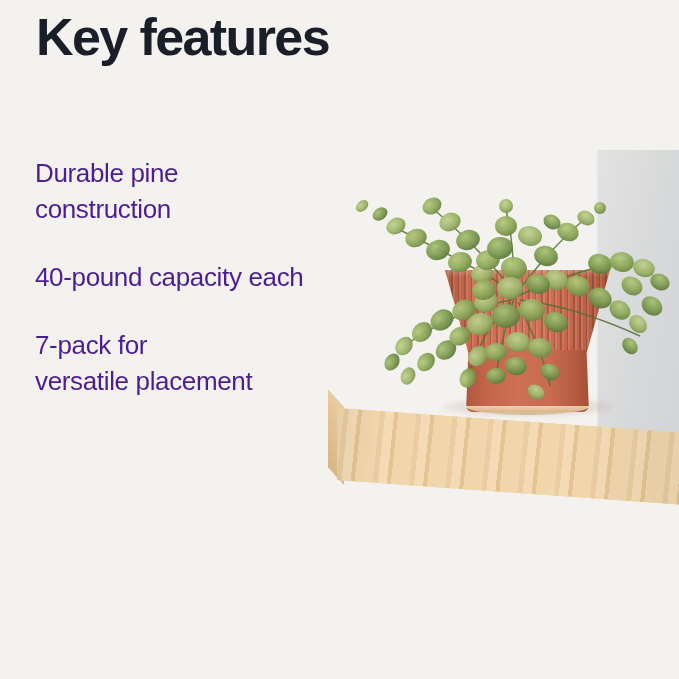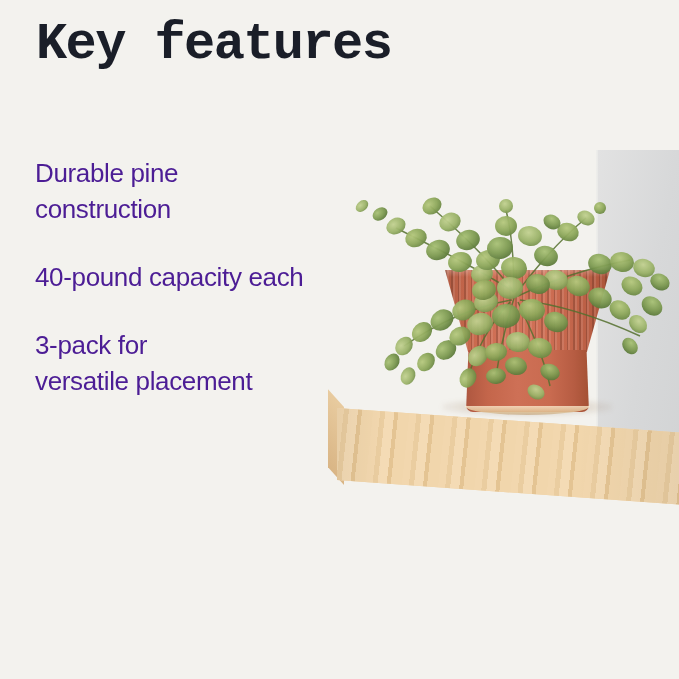--- a/index.html
+++ b/index.html
@@ -20,23 +20,22 @@
     inset:0;
     width:679px; height:679px;
     background:#F3F2EE;
     overflow:hidden;
   }
 
   
 
   #text-col {
     position:absolute;
-    left:36px; top:18px;
+    left:36px; top:10px;
     width:330px;
-    font-family:Liberation Mono, monospace;
   }
 
   #page-title {
     font-size:52px;
     font-weight:800;
     letter-spacing:-1.6px;
     color:#1A1E28;
     line-height:1.05;
     white-space:nowrap;
   }
@@ -221,21 +220,21 @@
 <div id="stage">
 
   <div id="text-col">
     <h1 id="page-title">Key features</h1>
   </div>
 
   <ul id="feature-list">
     <li class="feature-item" style="white-space: pre-line;">Durable pine
 construction</li>
     <li class="feature-item" style="white-space: pre-line;">40-pound capacity each</li>
-    <li class="feature-item" style="white-space: pre-line;">3-pack for
+    <li class="feature-item" style="white-space: pre-line;">7-pack for
 versatile placement</li>
   </ul>
 
   <div id="photo">
 
     <div id="wall-panel-edge"></div>
     <div id="wall-panel"></div>
 
     <div id="shelf">
       <div id="shelf-end"></div>

